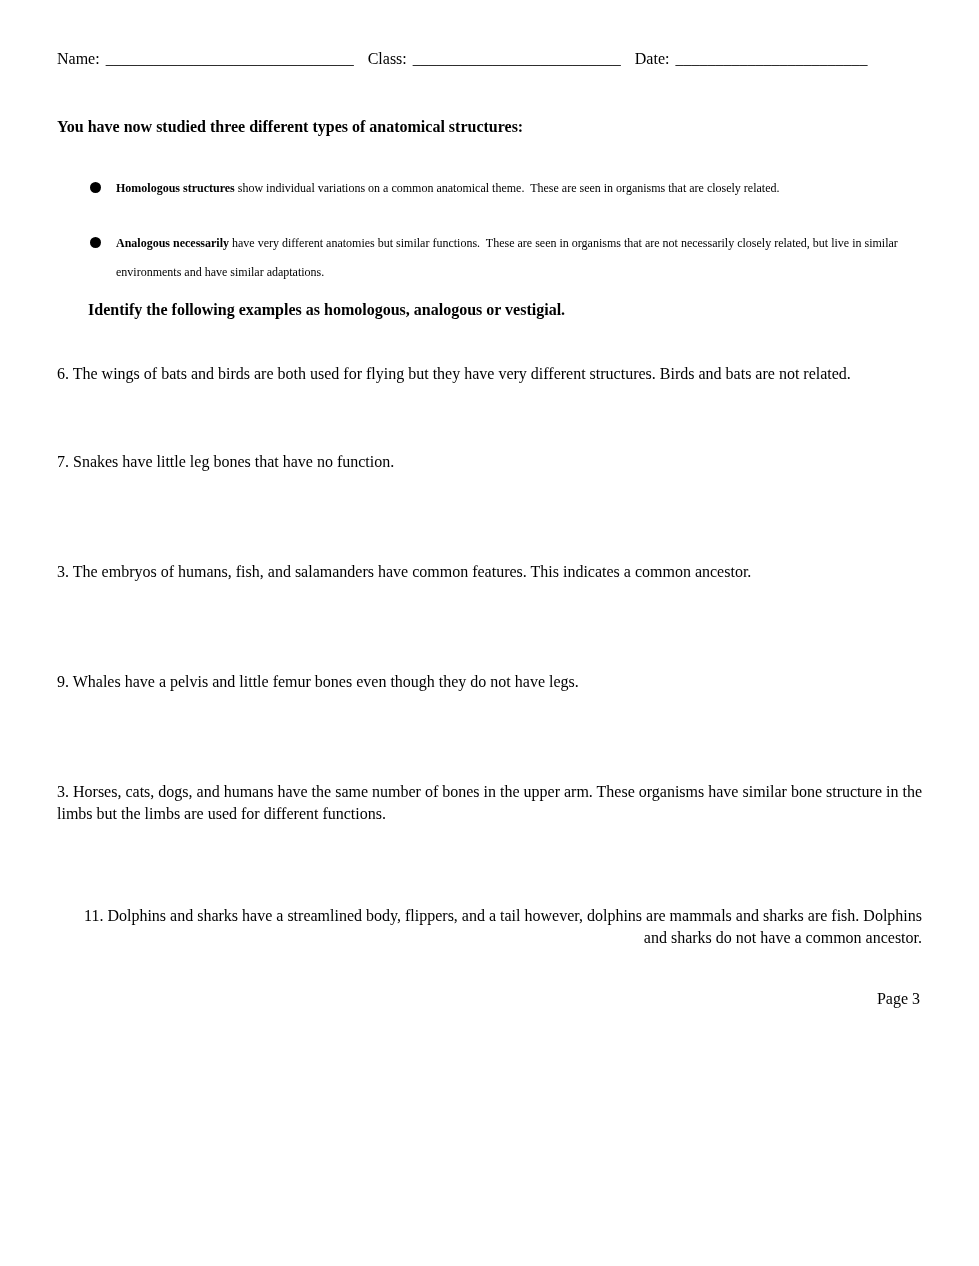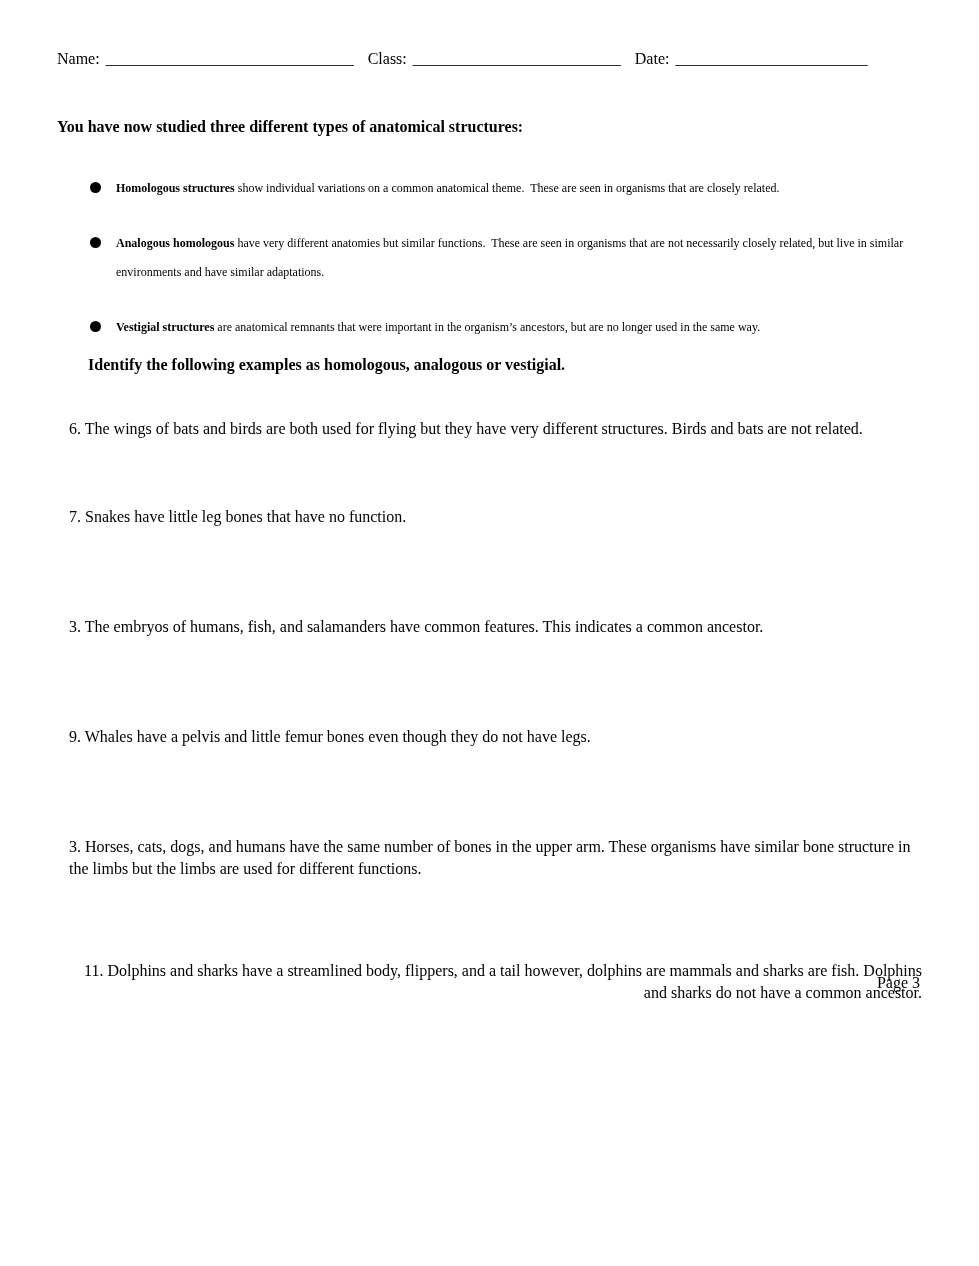--- a/index.html
+++ b/index.html
@@ -74,39 +74,39 @@
   .instruction {
     margin: 12px 0 16px 31px;
     font-size: 16px;
     line-height: 22px;
     font-weight: bold;
   }
   .questions {
     margin-top: 42px;
   }
   .question {
-    margin: 0 0 88px 12px;
+    margin: 0 0 88px 0;
     font-size: 16px;
     line-height: 22px;
     max-width: 865px;
   }
   .question.q-first {
     margin-bottom: 66px;
   }
   .question.q-tall {
     margin-bottom: 80px;
   }
   .question:last-child {
     margin-bottom: 0;
     text-align: right;
   }
   .footer {
     position: absolute;
     right: 59px;
-    bottom: 52px;
+    bottom: 36px;
     font-size: 16px;
     line-height: 22px;
   }
 </style>
 </head>
 <body>
 
 <div class="page">
 
   <div class="header-line">
@@ -117,27 +117,23 @@
 
   <div class="bullets">
 
     <div class="bullet">
       <span class="dot"></span>
       <p class="bullet-text"><b>Homologous structures</b><span> show individual variations on a common anatomical theme.  These are seen in organisms that are closely related.</span></p>
     </div>
 
     <div class="bullet">
       <span class="dot"></span>
-      <p class="bullet-text"><b>Analogous homologous</b><span> have very different anatomies but similar functions.  These are seen in organisms that are not necessarily closely related, but live in similar environments and have similar adaptations.</span></p>
+      <p class="bullet-text"><b>Analogous necessarily</b><span> have very different anatomies but similar functions.  These are seen in organisms that are not necessarily closely related, but live in similar environments and have similar adaptations.</span></p>
     </div>
 
-    <div class="bullet">
-      <span class="dot"></span>
-      <p class="bullet-text"><b>Vestigial structures</b><span> are anatomical remnants that were important in the organism’s ancestors, but are no longer used in the same way.</span></p>
-    </div>
 
   </div>
 
   <p class="instruction">Identify the following examples as homologous, analogous or vestigial.</p>
 
   <div class="questions">
     <p class="question q-first">6. The wings of bats and birds are both used for flying but they have very different structures. Birds and bats are not related.</p>
     <p class="question">7. Snakes have little leg bones that have no function.</p>
     <p class="question">3. The embryos of humans, fish, and salamanders have common features. This indicates a common ancestor.</p>
     <p class="question">9. Whales have a pelvis and little femur bones even though they do not have legs.</p>

